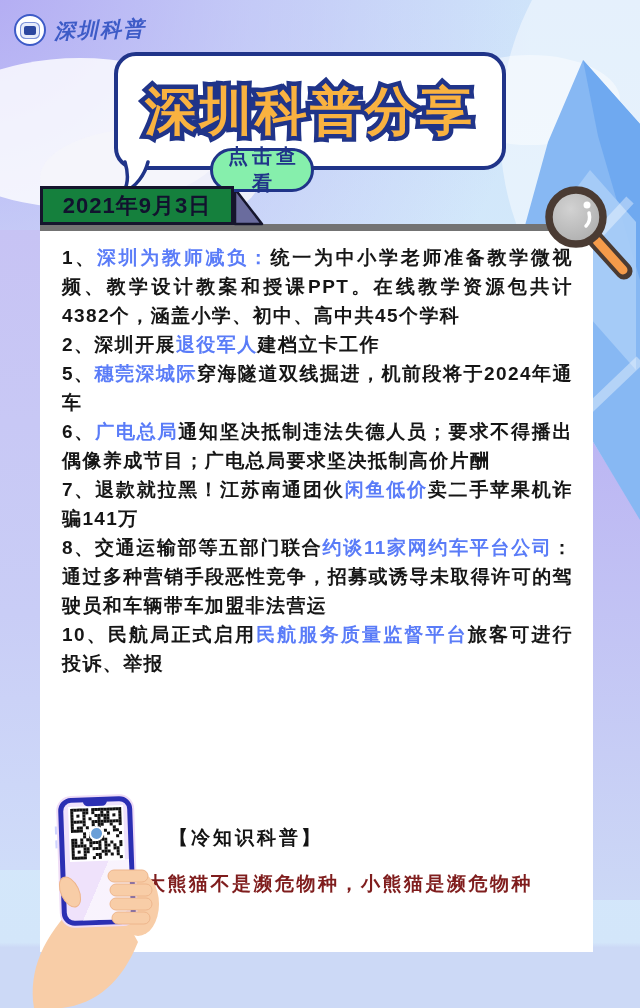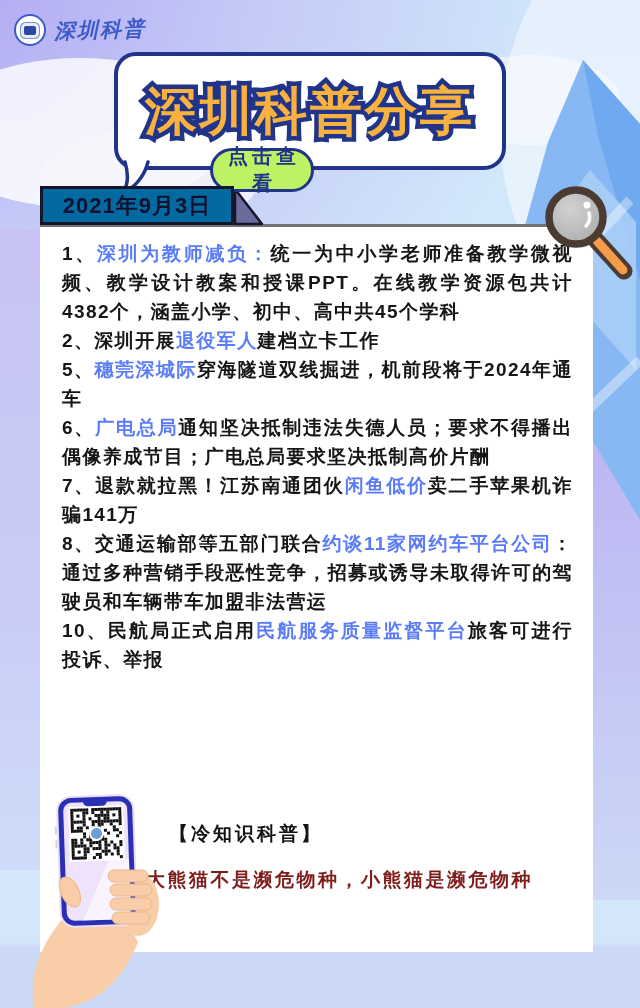--- a/index.html
+++ b/index.html
@@ -34,34 +34,34 @@
   .bubble{position:absolute;left:114px;top:52px;width:384px;height:110px;background:#fff;
     border:4px solid #203489;border-radius:22px;z-index:5;
     display:flex;align-items:center;justify-content:center;}
   .tail{position:absolute;left:2px;top:104px;z-index:-0;}
   .bubble-title{position:relative;font-weight:bold;font-size:52px;letter-spacing:3px;line-height:1;}
   .bubble-title .stroke{position:absolute;left:0;top:0;color:#203489;
     -webkit-text-stroke:9px #203489;}
   .bubble-title .fill{position:relative;color:#f9b240;}
 
   .cta{position:absolute;left:210px;top:148px;width:104px;height:44px;z-index:6;
-    background:#bef264;border:3px solid #203489;border-radius:23px;
+    background:#86efac;border:3px solid #203489;border-radius:23px;
     font-family:inherit;font-size:20px;font-weight:bold;color:#203489;letter-spacing:4px;
     display:flex;align-items:center;justify-content:center;cursor:pointer;padding:0 0 0 4px;box-sizing:border-box;}
 
   
   .badge{position:absolute;left:40px;top:186px;width:194px;height:39px;z-index:6;
-    background:#0369a1;border:3px solid #15152c;box-sizing:border-box;
+    background:#15803d;border:3px solid #15152c;box-sizing:border-box;
     display:flex;align-items:center;justify-content:center;
     font-size:22px;font-weight:bold;color:#12122e;letter-spacing:1px;}
   .badge-fold{position:absolute;left:233px;top:186px;z-index:5;}
 
   
   .card{position:absolute;left:40px;top:224px;width:553px;height:728px;background:#fff;
-    border-top:3px solid #737373;box-sizing:border-box;z-index:4;}
+    border-top:7px solid #737373;box-sizing:border-box;z-index:4;}
   .news-list{padding:12px 20px 0 22px;}
   .news-item{margin:0;font-size:19px;line-height:29px;font-weight:bold;color:#161616;
     letter-spacing:1.4px;text-align:justify;}
   .news-item .hl{color:#5a7cf8;}
   .trivia-head{position:absolute;left:129px;top:594px;font-size:19px;font-weight:bold;
     color:#141414;letter-spacing:3px;}
   .trivia-body{position:absolute;left:106px;top:640px;font-size:19px;font-weight:bold;
     color:#7f1d1d;letter-spacing:2.5px;}
 
   

